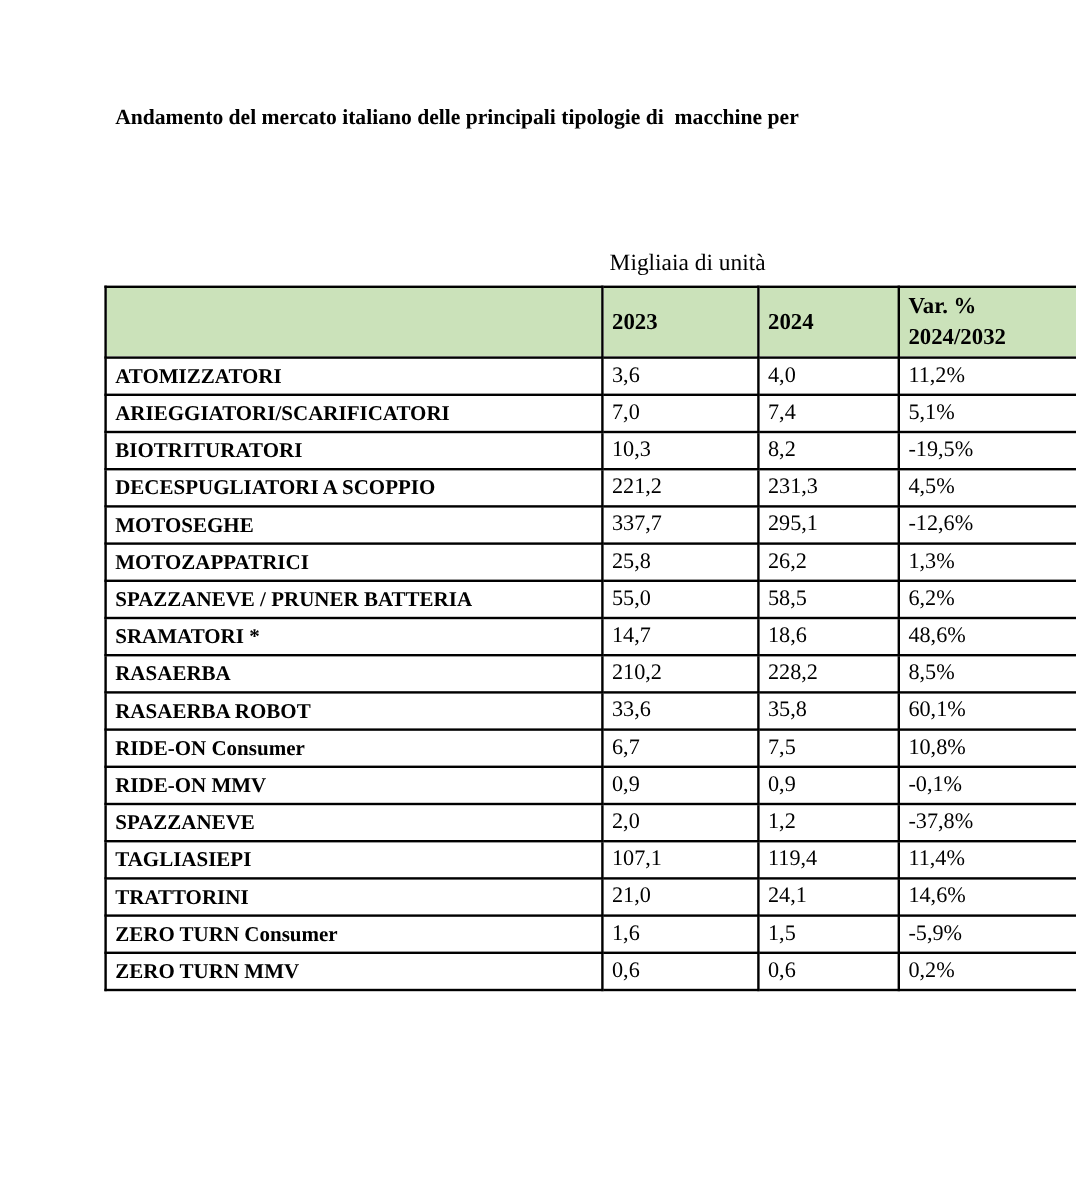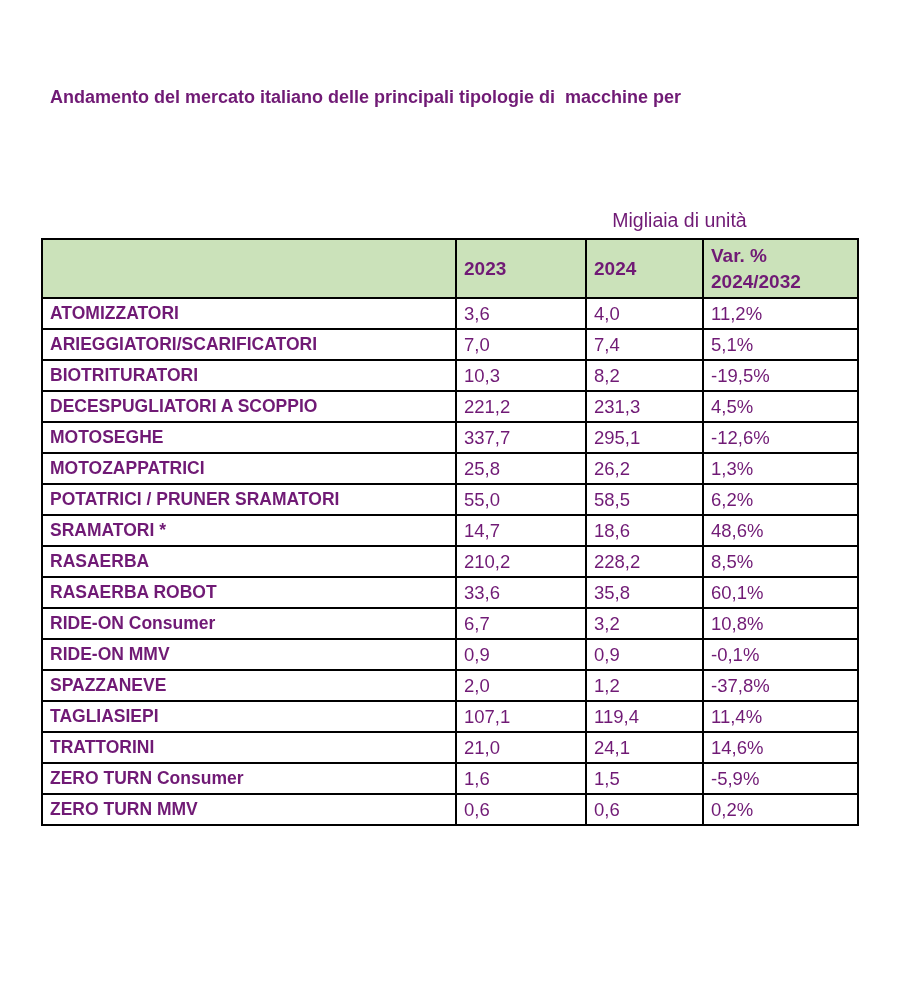--- a/index.html
+++ b/index.html
@@ -2,38 +2,38 @@
 <html><head>
 <meta charset="utf-8">
 <style>
   * { box-sizing: border-box; }
   html, body { margin: 0; padding: 0; background: #ffffff; }
   .page {
     position: relative;
     width: 897px;
     height: 1000px;
     background: #ffffff;
-    font-family: Liberation Sans, sans-serif;
-    color: #701a75;
+    font-family: Liberation Serif, serif;
+    color: #000000;
     overflow: hidden;
+    padding-left: 46px;
   }
   .title {
     padding-top: 10px;
     margin-left: 50px;
     font-weight: bold;
     font-size: 18px;
     line-height: 35px;
     white-space: pre;
   }
   .subtitle {
     margin: 24px 0 5px 462px;
     font-size: 19.5px;
     font-weight: normal;
     height: 24px;
-    text-align: center;
   }
   table.market-table {
     border-collapse: collapse;
     margin-left: 41px;
     width: 816px;
     table-layout: fixed;
   }
   .market-table th,
   .market-table td {
     border: 2px solid #000000;
@@ -119,21 +119,21 @@
           <td>295,1</td>
           <td>-12,6%</td>
         </tr>
         <tr>
           <td class="cat">MOTOZAPPATRICI</td>
           <td>25,8</td>
           <td>26,2</td>
           <td>1,3%</td>
         </tr>
         <tr>
-          <td class="cat">POTATRICI / PRUNER SRAMATORI</td>
+          <td class="cat">SPAZZANEVE / PRUNER BATTERIA</td>
           <td>55,0</td>
           <td>58,5</td>
           <td>6,2%</td>
         </tr>
         <tr>
           <td class="cat">SRAMATORI *</td>
           <td>14,7</td>
           <td>18,6</td>
           <td>48,6%</td>
         </tr>
@@ -145,21 +145,21 @@
         </tr>
         <tr>
           <td class="cat">RASAERBA ROBOT</td>
           <td>33,6</td>
           <td>35,8</td>
           <td>60,1%</td>
         </tr>
         <tr>
           <td class="cat">RIDE-ON Consumer</td>
           <td>6,7</td>
-          <td>3,2</td>
+          <td>7,5</td>
           <td>10,8%</td>
         </tr>
         <tr>
           <td class="cat">RIDE-ON MMV</td>
           <td>0,9</td>
           <td>0,9</td>
           <td>-0,1%</td>
         </tr>
         <tr>
           <td class="cat">SPAZZANEVE</td>

